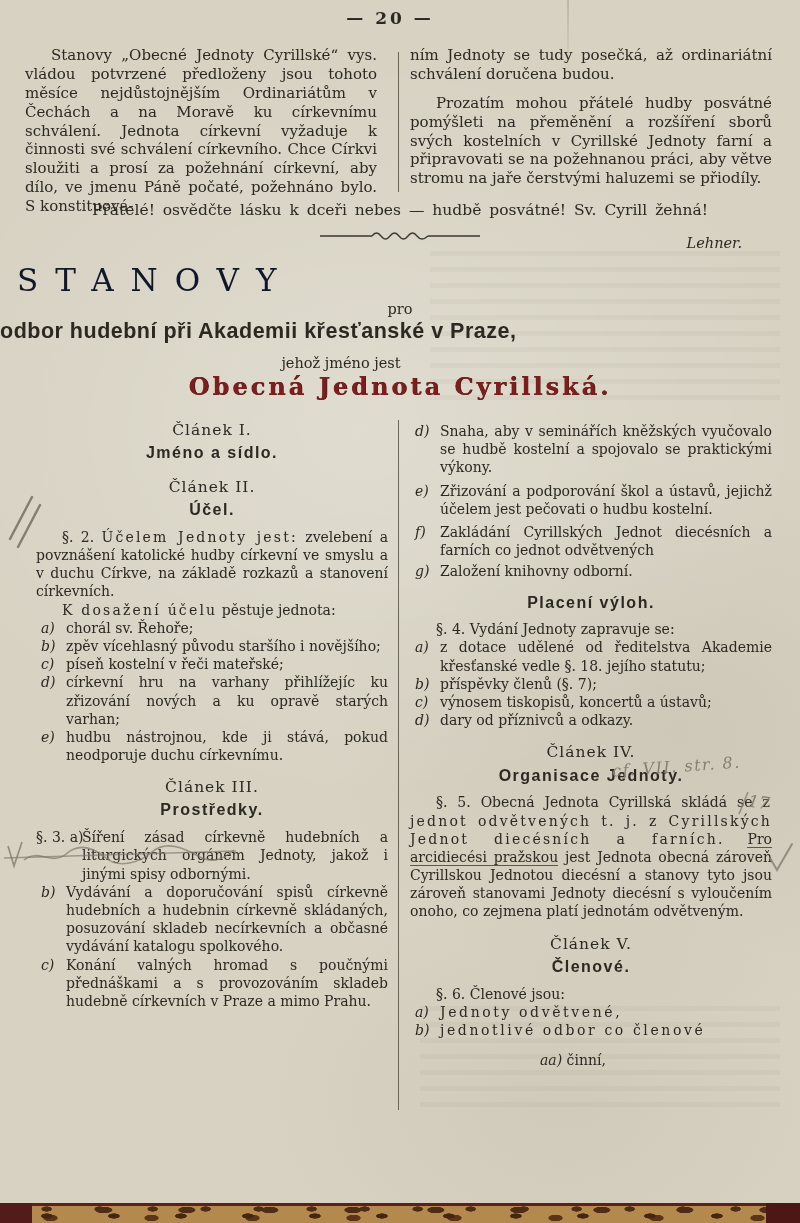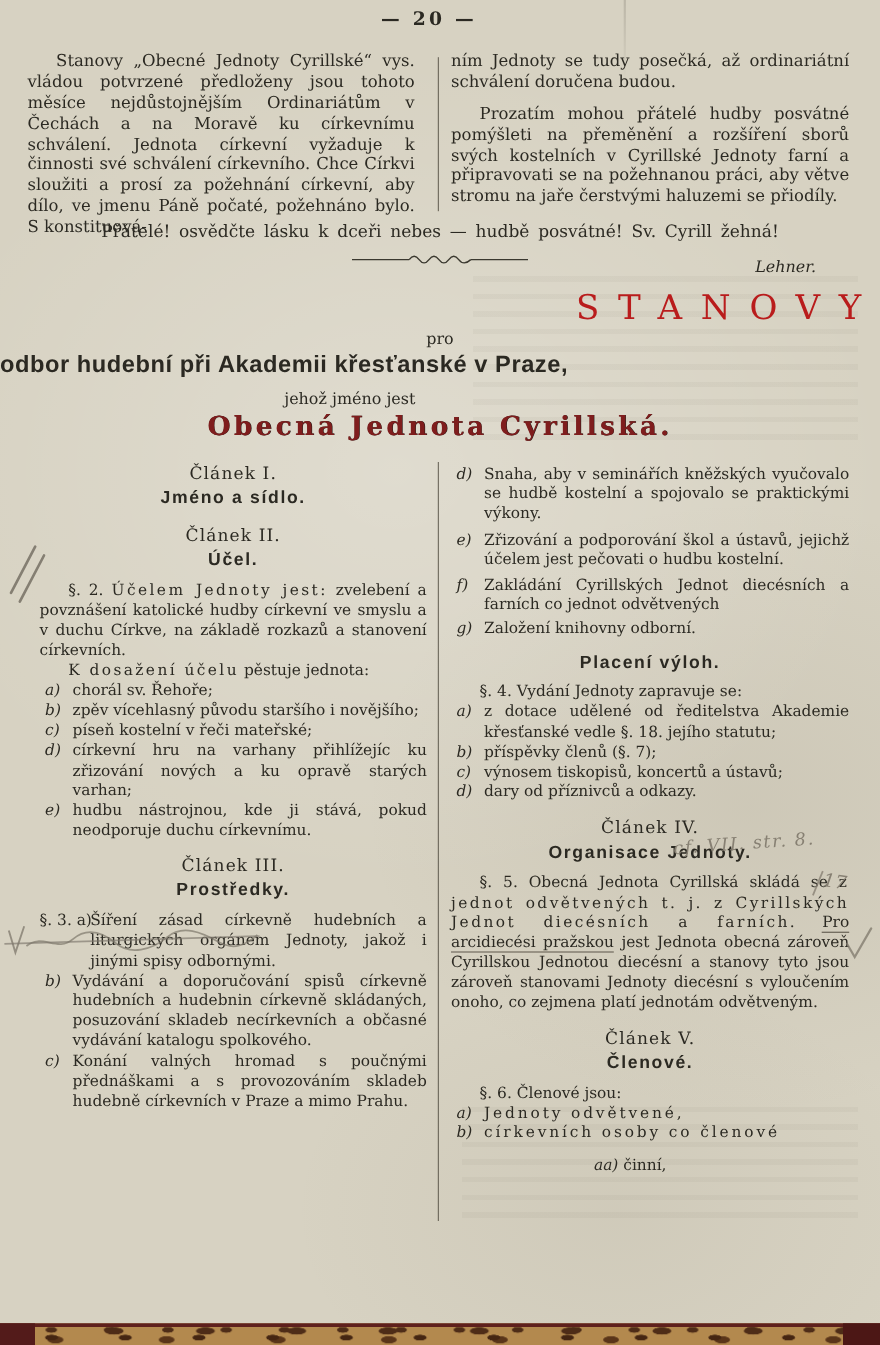--- a/index.html
+++ b/index.html
@@ -22,24 +22,24 @@
   .vr{width:1px;background:rgba(70,64,52,.75);}
   #vr-intro{left:398px;top:52px;height:140px;}
   #vr-main{left:398px;top:420px;height:690px;}
   .ind{text-indent:26px;margin:0;}
   .noind{text-indent:0;margin:0;}
   
   #appeal{top:201px;left:40px;width:720px;text-align:center;font-size:15.5px;word-spacing:3px;}
   #squiggle{top:228px;left:320px;}
   #signature{top:235px;right:58px;font-style:italic;font-size:14.5px;}
   
-  #t-main{top:262px;left:0;width:800px;text-align:right;font-size:31px;letter-spacing:17px;text-indent:17px;color:#b91c1c;}
+  #t-main{top:262px;left:0;width:800px;text-align:left;font-size:31px;letter-spacing:17px;text-indent:17px;color:#0f172a;}
   #t-pro{top:301px;left:0;width:800px;text-align:center;font-size:14.5px;}
   #t-sub{top:319px;left:0;width:800px;font-family:"Liberation Sans",sans-serif;font-weight:bold;font-size:21.5px;letter-spacing:.5px;}
-  #t-note{top:355px;left:0;width:636px;text-align:center;font-size:14.5px;}
+  #t-note{top:355px;left:0;width:636px;text-align:center;font-size:14.5px;padding-left:23px;}
   #t-name{top:372px;left:0;width:800px;text-align:center;font-weight:bold;font-size:24px;letter-spacing:3px;color:#7f1d1d;text-shadow:.4px 0 0 #22201c;}
   
   #main-left{left:36px;top:418px;width:352px;}
   #main-right{left:410px;top:418px;width:362px;}
   .mcol{font-size:14px;line-height:1.3;text-align:justify;}
   .clanek{text-align:center;font-size:15.5px;letter-spacing:1px;margin:13px 0 3px;text-indent:0;}
   .clanek.first{margin-top:2px;}
   .subhead{text-align:center;font-family:"Liberation Sans",sans-serif;font-weight:bold;font-size:16px;letter-spacing:1.5px;margin:0 0 7px;text-indent:0;}
   .sp{letter-spacing:2.2px;}
   .sp2{letter-spacing:2.6px;}
@@ -138,21 +138,21 @@
   <div class="li"><span class="lbl">d)</span><span>dary od příznivců a odkazy.</span></div>
 
   <p class="clanek">Článek IV.</p>
   <p class="subhead">Organisace Jednoty.</p>
   <p class="ind"><span>§. 5. Obecná Jednota Cyrillská skládá se </span><span class="sp">z jednot odvětvených t. j. z Cyrillských Jednot diecésních a farních.</span> <span class="ul-hand">Pro arcidiecési pražskou</span><span> jest Jednota obecná zároveň Cyrillskou Jednotou diecésní a stanovy tyto jsou zároveň stanovami Jednoty diecésní s vyloučením onoho, co zejmena platí jednotám odvětveným.</span></p>
 
   <p class="clanek">Článek V.</p>
   <p class="subhead">Členové.</p>
   <p class="ind">§. 6. Členové jsou:</p>
   <div class="li"><span class="lbl">a)</span><span class="sp2">Jednoty odvětvené,</span></div>
-  <div class="li"><span class="lbl">b)</span><span class="sp2">církevních osoby co členové</span></div>
+  <div class="li"><span class="lbl">b)</span><span class="sp2">jednotlivé odbor co členové</span></div>
   <div class="aa-line"><span class="albl">aa)</span> <span>činní,</span></div>
 </div>
 
 <svg class="abs mark" style="left:2px;top:493px;" width="42" height="58">
   <path d="M8 46 L30 4 M16 54 L38 12" stroke="#6f695e" stroke-width="2.4" fill="none" stroke-linecap="round" opacity=".8"></path>
 </svg>
 <svg class="abs mark" style="left:0px;top:836px;" width="240" height="38">
   <path d="M8 10 L14 30 L22 6" stroke="#7d776b" stroke-width="1.7" fill="none" opacity=".75"></path>
   <path d="M24 24 C38 12, 52 30, 66 18 S 94 12, 106 22 S 138 28, 152 16 S 184 12, 198 20 S 222 24, 234 14" stroke="#7d776b" stroke-width="1.6" fill="none" opacity=".7"></path>
   <path d="M4 22 L236 15" stroke="#7d776b" stroke-width="1.6" fill="none" opacity=".65"></path>

